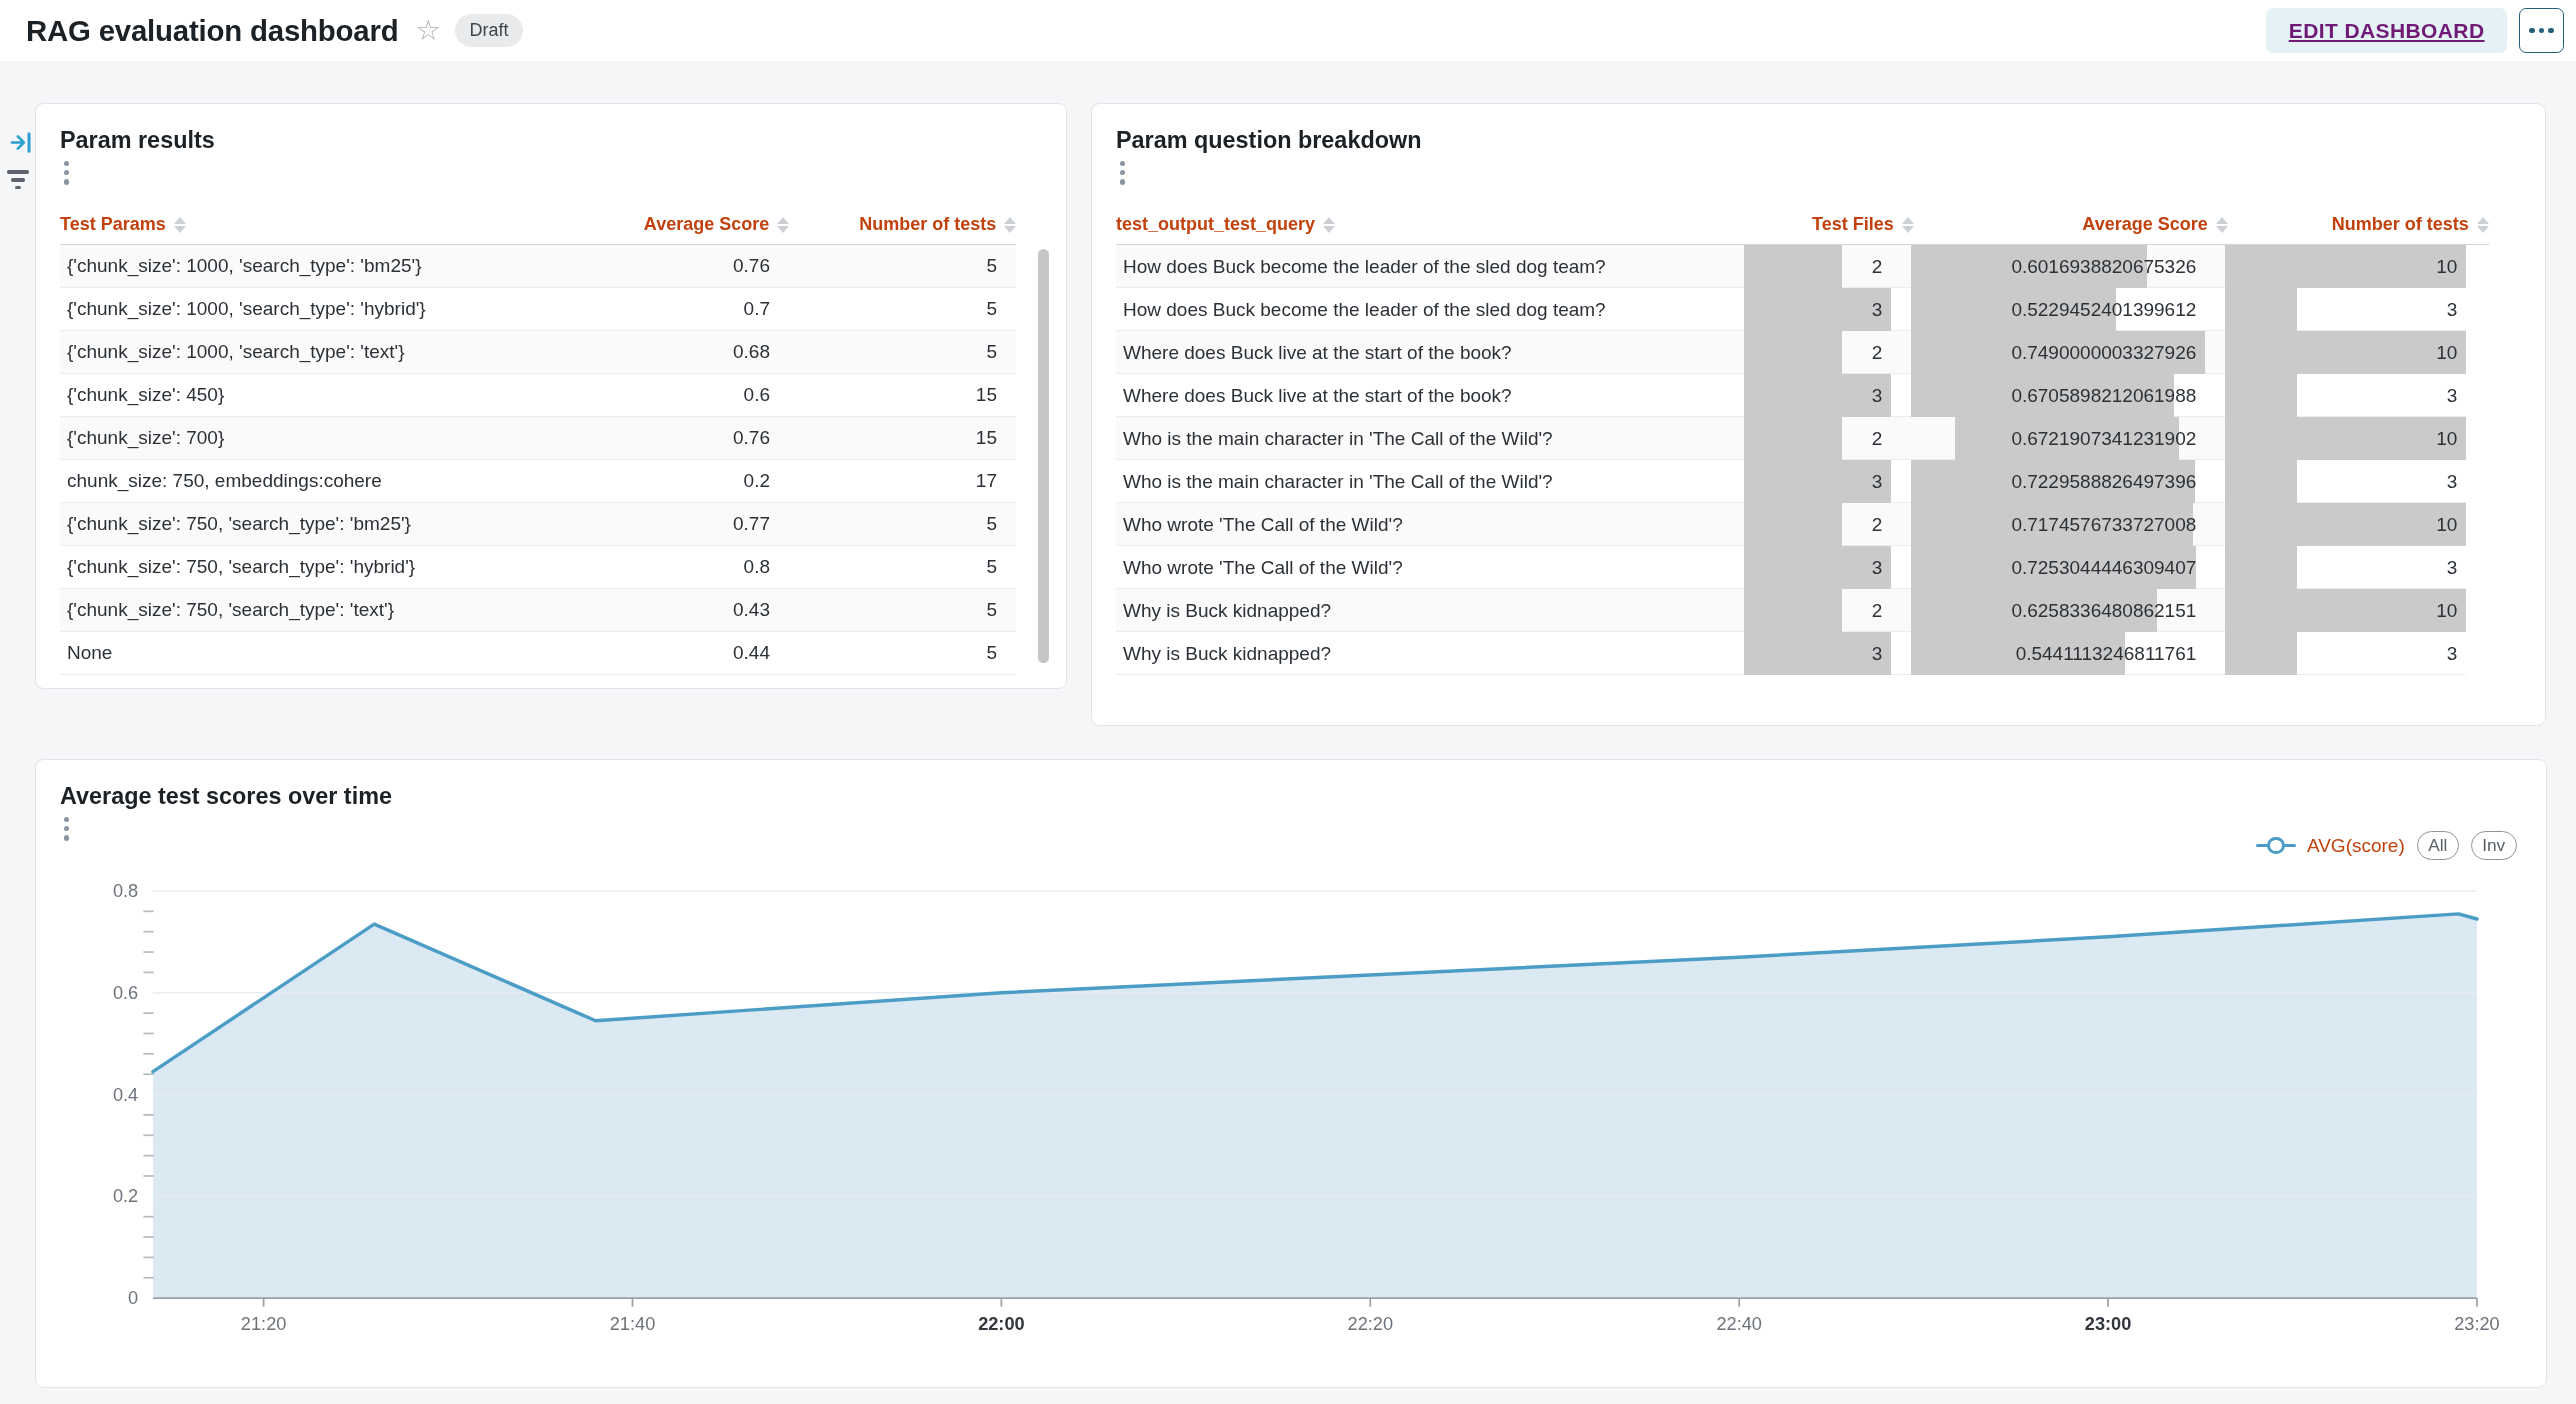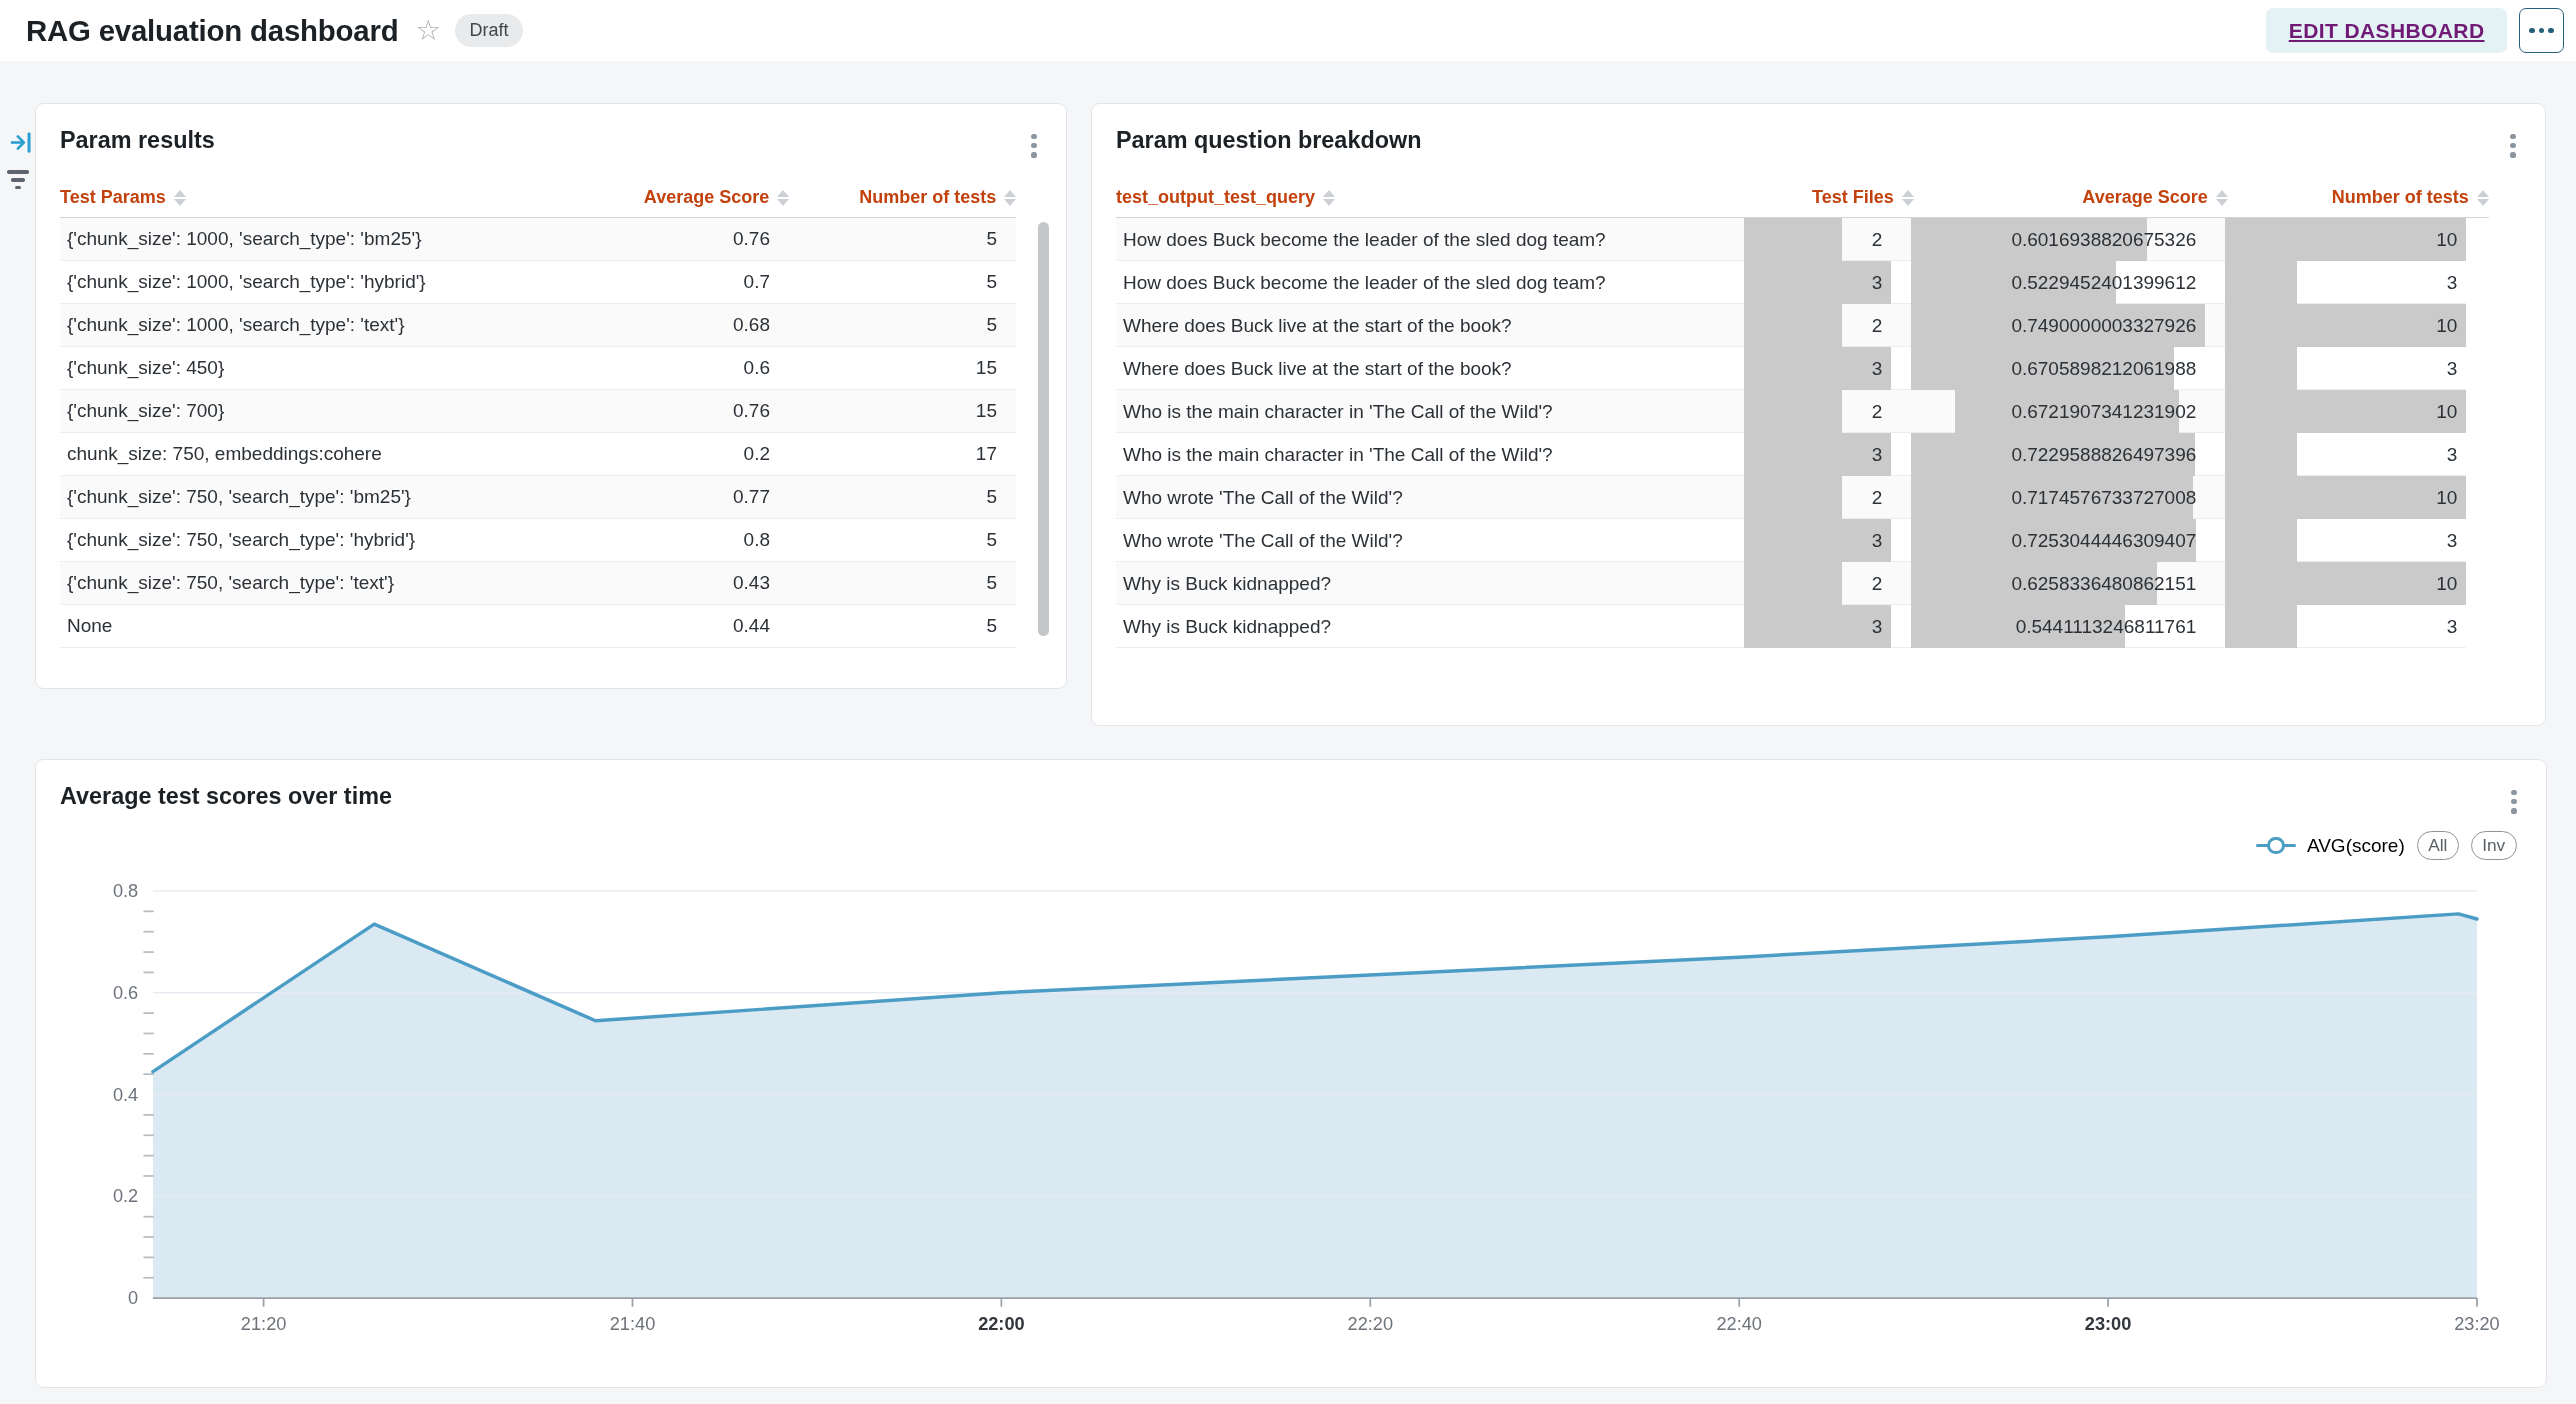--- a/index.html
+++ b/index.html
@@ -26,21 +26,21 @@
   
   .canvas { position:absolute; left:0; top:61px; right:0; bottom:0; background:#f5f6f8; }
   .gutter { position:absolute; left:5.2px; top:71px; width:29.4px; }
   .collapse-ic { display:block; margin-left:5.2px; cursor:pointer; }
   .filter-ic { margin-top:17.3px; display:flex; flex-direction:column; align-items:center; gap:4.3px; cursor:pointer; width:26px; }
   .filter-ic i { display:block; height:3.5px; border-radius:1.7px; background:#5d646d; }
   .filter-ic i:nth-child(1){ width:22.5px; } .filter-ic i:nth-child(2){ width:14px; } .filter-ic i:nth-child(3){ width:6px; }
 
   .card { position:absolute; background:#fff; border:0.9px solid #e3e4e7; border-radius:8.7px; }
   .card-head { display:flex; justify-content:space-between; align-items:flex-start;
-    padding:22.5px 26px 0 24px; }
+    padding:22.5px 26px 0 24px;flex-direction:column; }
   .card-head h2 { font-size:23.4px; font-weight:700; color:#1c2126; }
   .kebab { display:flex; flex-direction:column; gap:4.3px; padding:3.5px; cursor:pointer; margin-top:3.5px; }
   .kebab i { width:5.2px; height:5.2px; border-radius:50%; background:#8b95a0; display:block; }
 
   .card-params   { left:35px;   top:42px;  width:1032px; height:586px; }
   .card-questions{ left:1091px; top:42px;  width:1455px; height:623px; }
   .card-chart    { left:35px;   top:698px; width:2512px; height:629px; }
 
   
   .tbl { position:relative; margin:17.3px 24px 0 24px; }
@@ -66,21 +66,21 @@
   .q-grid { grid-template-columns:1fr 147px 294px 241px;gap:20px; }
   .qtbl { padding-right:55px; }
   .qtbl .thead { margin-right:-22.5px; }
 
   .vscroll { position:absolute; right:-7px; top:42px; bottom:3.5px; width:11.3px; }
   .vscroll .thumb { position:absolute; top:1.7px; bottom:8.7px; left:0; width:11.3px;
     border-radius:6px; background:#c5c6c8; cursor:grab; }
 
   
   .legend { position:absolute; right:29.4px; top:71px; display:flex; align-items:center; gap:12px; }
-  .legend-item { display:flex; align-items:center; gap:11px; font-size:19px; color:#000000; cursor:pointer; }
+  .legend-item { display:flex; align-items:center; gap:11px; font-size:19px; color:#c2410c; cursor:pointer; }
   .lm { position:relative; width:40px; height:19px; display:inline-block; }
   .lm .lml { position:absolute; left:0; right:0; top:7.8px; height:3.5px; background:#4c9dc6; border-radius:1.7px; }
   .lm .lmc { position:absolute; left:11.3px; top:0.9px; width:17.3px; height:17.3px; border:3.5px solid #4c9dc6;
     border-radius:50%; background:#fff; }
   .pill { display:inline-flex; align-items:center; justify-content:center; height:29px; padding:0 10.4px;
     border:1.7px solid #8d949b; border-radius:14.7px; color:#585f66; font-size:17.3px; cursor:pointer; background:#fff; }
   #chart-svg { position:absolute; left:0; top:104px; width:2512px; height:520px; display:block; }
 </style>
 </head>
 <body>

